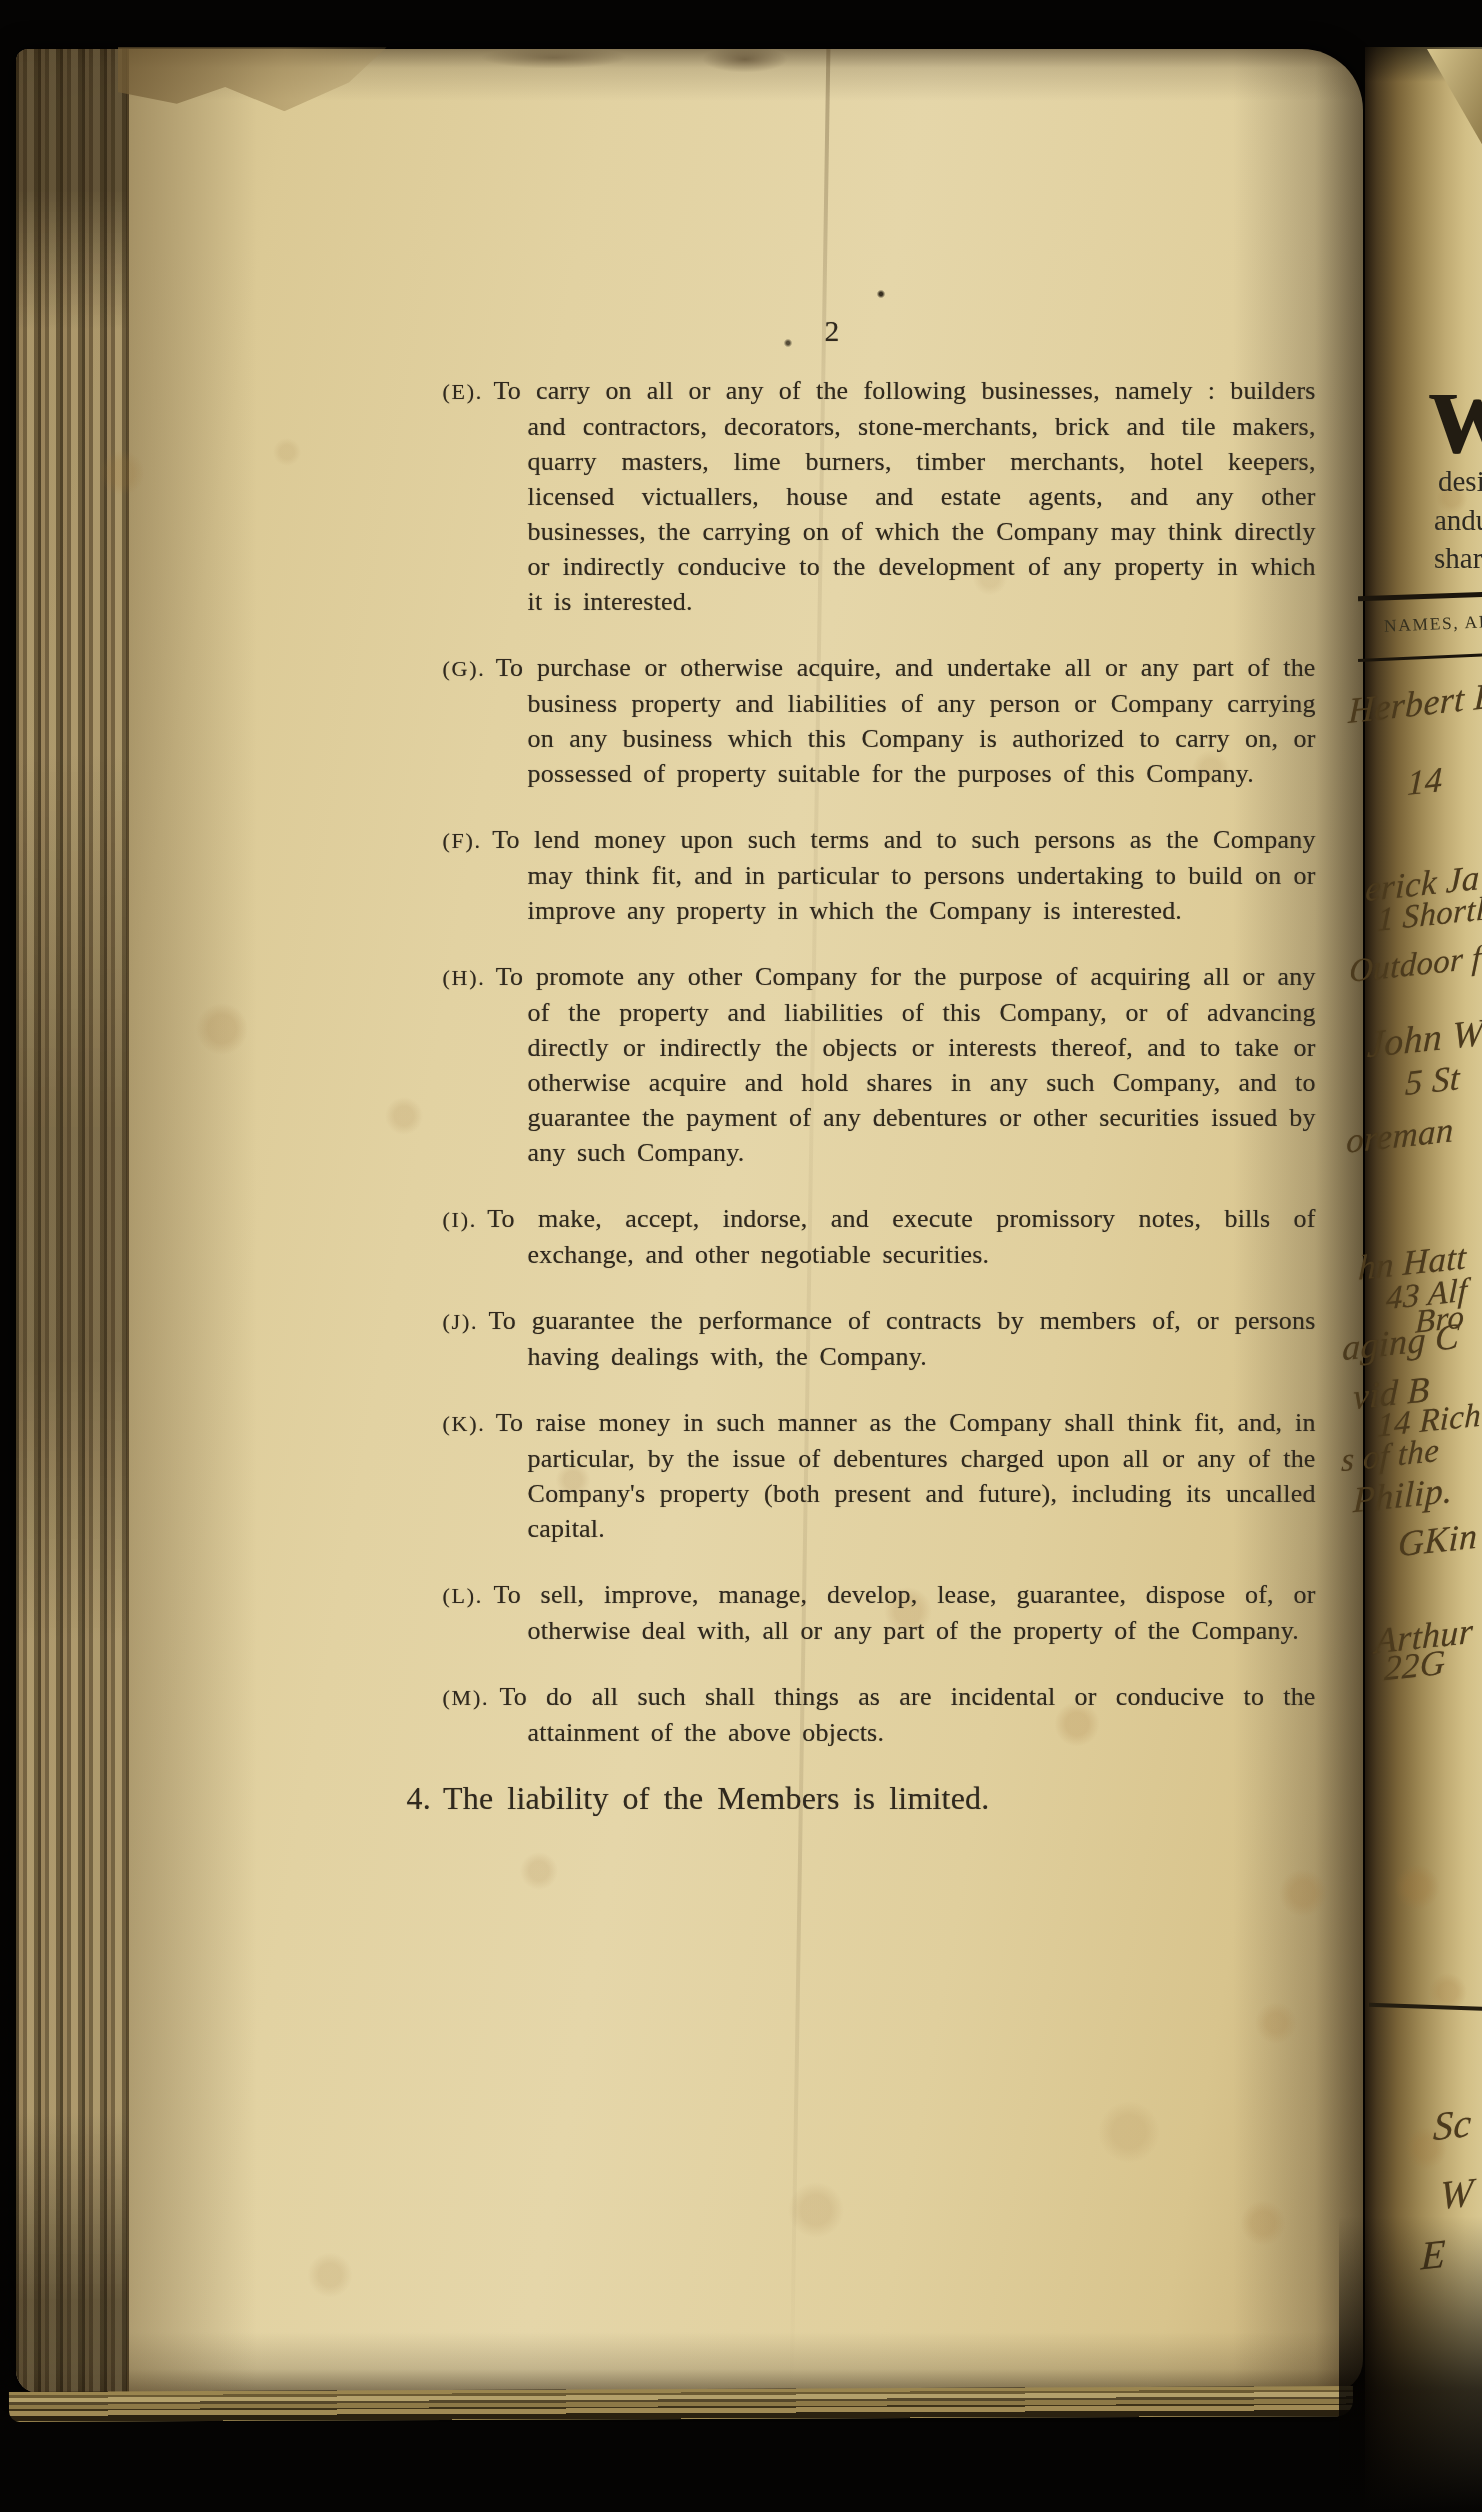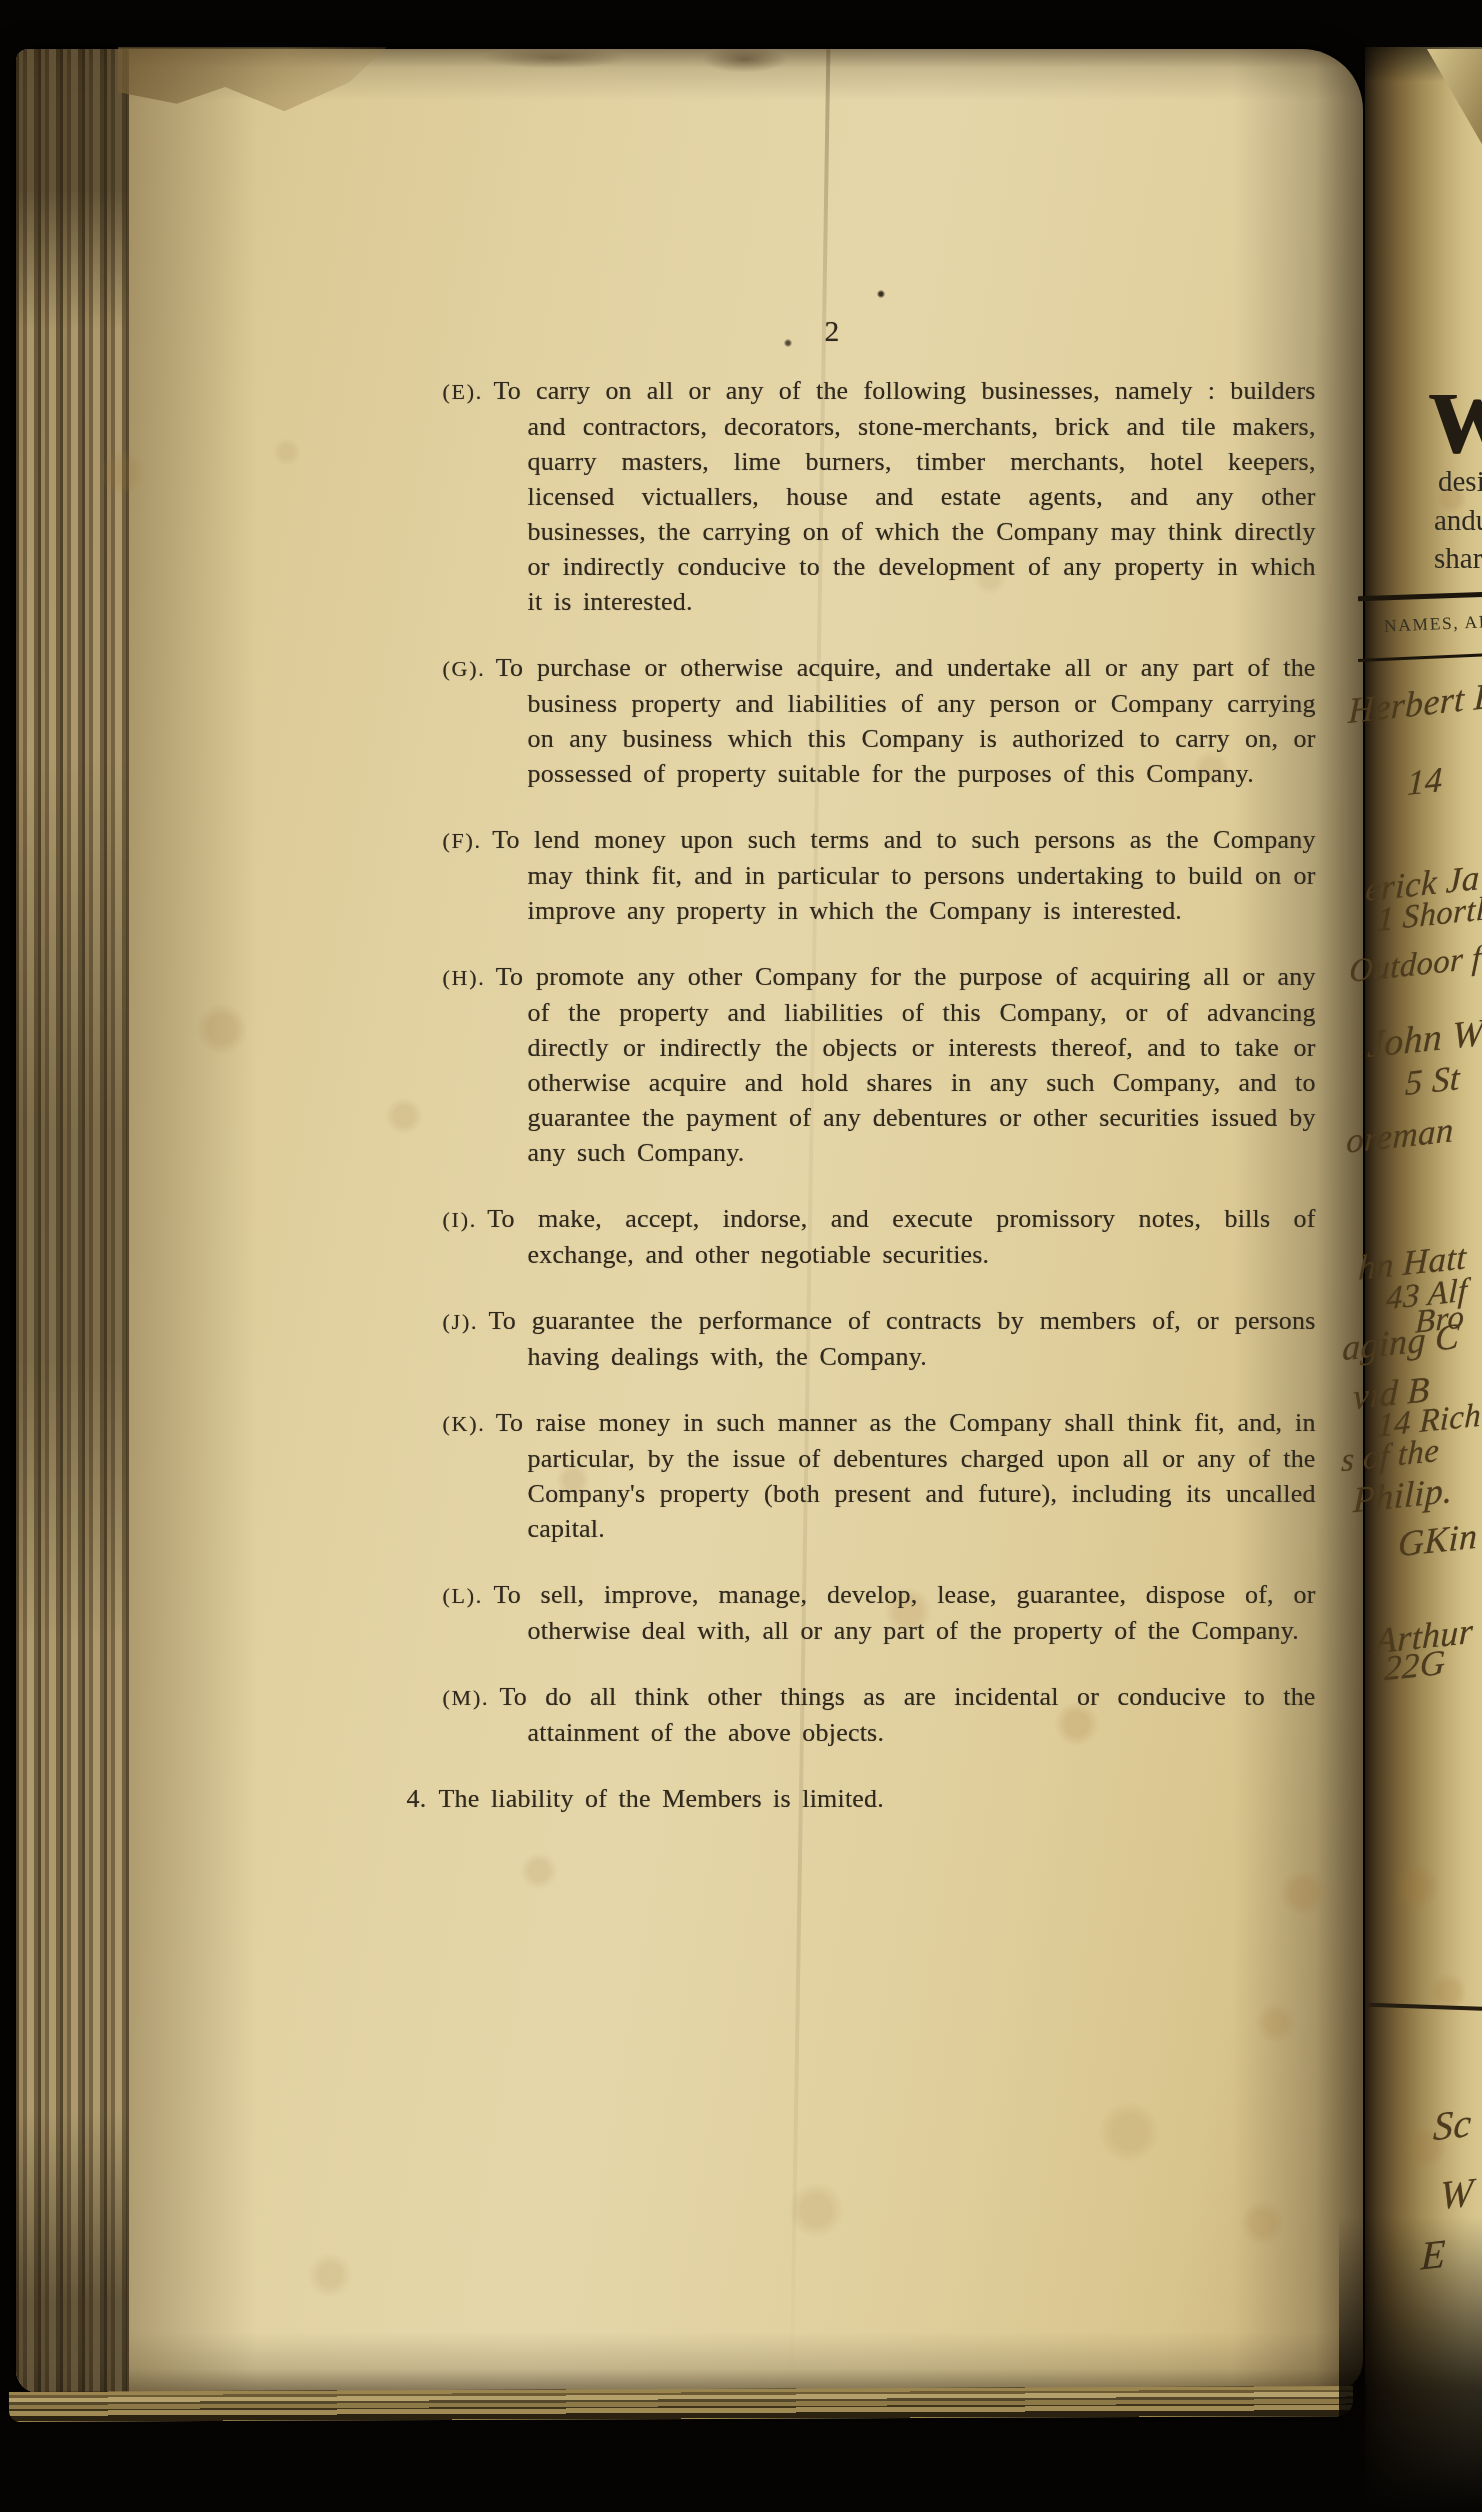--- a/index.html
+++ b/index.html
@@ -57,21 +57,21 @@
 
   
   .printed{color:#30291e;text-shadow:0 0 0.9px rgba(48,41,30,.5);}
   #page-num{position:absolute;left:809px;top:266px;font-size:29.5px;}
   #text-col{position:absolute;left:427px;top:324px;width:873px;}
   .clause{margin:0 0 31px 0;padding-left:85px;text-indent:-85px;text-align:justify;
           font-size:26px;line-height:35px;word-spacing:.18em;letter-spacing:0.2px;}
   .clause .cl{font-size:22px;letter-spacing:1.7px;margin-right:10.4px;}
   #items-block{margin-top:21px;}
   .item{margin:0 0 49px -64px;text-indent:28px;text-align:justify;
-        font-size:26px;line-height:35px;word-spacing:.18em;letter-spacing:0.2px;}
+        font-size:32px;line-height:35px;word-spacing:.18em;letter-spacing:0.2px;}
   .item .num{margin-right:12px;}
 
   
   #right-page{position:absolute;left:1365px;top:47px;width:118px;height:2465px;
     background:
       linear-gradient(180deg, rgba(0,0,0,.55) 0, rgba(0,0,0,0) 35px),
       linear-gradient(90deg,#241a0e 0%,#4a3a20 10%,#7a6438 28%,#a08a55 48%,#bfaa72 68%,#d2bf86 85%,#d9c892 100%);}
   #right-page::after{content:"";position:absolute;left:-26px;right:0;top:0;bottom:0;z-index:9;pointer-events:none;
     background:linear-gradient(180deg, rgba(5,3,1,0) 0 88%, rgba(5,3,1,.8) 95%, #050403 100%);}
   #right-stains{position:absolute;left:0;top:0;right:0;bottom:0;pointer-events:none;
@@ -110,21 +110,21 @@
 
     <div id="text-col">
       <p class="clause printed"><span class="cl">(E).</span><span>To carry on all or any of the following businesses, namely : builders and contractors, decorators, stone-merchants, brick and tile makers, quarry masters, lime burners, timber merchants, hotel keepers, licensed victuallers, house and estate agents, and any other businesses, the carrying on of which the Company may think directly or indirectly conducive to the development of any property in which it is interested.</span></p>
       <p class="clause printed"><span class="cl">(G).</span><span>To purchase or otherwise acquire, and undertake all or any part of the business property and liabilities of any person or Company carrying on any business which this Company is authorized to carry on, or possessed of property suitable for the purposes of this Company.</span></p>
       <p class="clause printed"><span class="cl">(F).</span><span>To lend money upon such terms and to such persons as the Company may think fit, and in particular to persons undertaking to build on or improve any property in which the Company is interested.</span></p>
       <p class="clause printed"><span class="cl">(H).</span><span>To promote any other Company for the purpose of acquiring all or any of the property and liabilities of this Company, or of advancing directly or indirectly the objects or interests thereof, and to take or otherwise acquire and hold shares in any such Company, and to guarantee the payment of any debentures or other securities issued by any such Company.</span></p>
       <p class="clause printed"><span class="cl">(I).</span><span>To make, accept, indorse, and execute promissory notes, bills of exchange, and other negotiable securities.</span></p>
       <p class="clause printed"><span class="cl">(J).</span><span>To guarantee the performance of contracts by members of, or persons having dealings with, the Company.</span></p>
       <p class="clause printed"><span class="cl">(K).</span><span>To raise money in such manner as the Company shall think fit, and, in particular, by the issue of debentures charged upon all or any of the Company's property (both present and future), including its uncalled capital.</span></p>
       <p class="clause printed"><span class="cl">(L).</span><span>To sell, improve, manage, develop, lease, guarantee, dispose of, or otherwise deal with, all or any part of the property of the Company.</span></p>
-      <p class="clause printed"><span class="cl">(M).</span><span>To do all think other things as are incidental or conducive to the attainment of the above objects.</span></p>
+      <p class="clause printed"><span class="cl">(M).</span><span>To do all such shall things as are incidental or conducive to the attainment of the above objects.</span></p>
 
       <div id="items-block">
         <p class="item printed"><span class="num">4.</span><span>The liability of the Members is limited.</span></p>
       </div>
     </div>
   </div>
 
   <div id="bottom-edges"></div>
 
   <div id="right-page">

